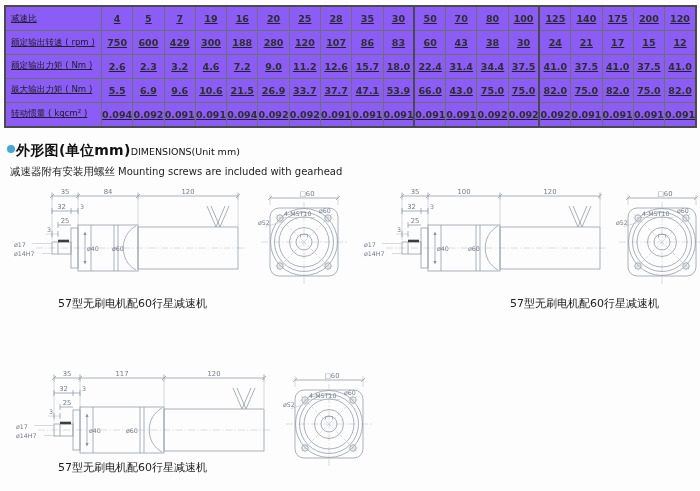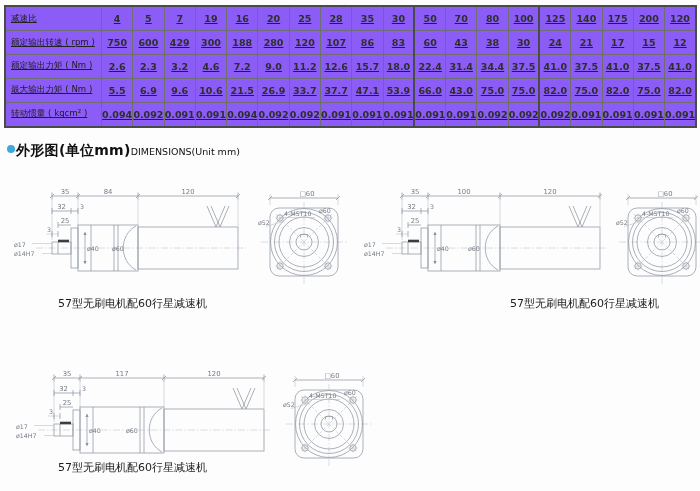--- a/index.html
+++ b/index.html
@@ -157,20 +157,23 @@
           <td>0.091</td>
           <td>0.091</td>
           <td>0.091</td>
         </tr>
       </tbody>
   </table>
 
   <div class="sec-title">
     <span class="bullet" id="sec-bullet" style="background: rgb(63, 168, 220);"></span><span class="sec-zh">外形图(单位mm)</span><span class="sec-en">DIMENSIONS(Unit mm)</span>
   </div>
+  <div class="note">
+    <span class="note-zh">减速器附有安装用螺丝</span><span class="note-en">Mounting screws are included with gearhead</span>
+  </div>
 
   <svg class="dwg" id="side0" style="left:12px;top:186px" width="242" height="115" viewBox="0 0 242 115">
       <line x1="24" y1="62" x2="234" y2="62" class="cl"></line>
       <line x1="40" y1="10" x2="226" y2="10" class="s"></line>
       <line x1="40" y1="6.5" x2="40" y2="13.5" class="s"></line>
       <line x1="38" y1="12" x2="42" y2="8" class="s"></line>
       <line x1="66" y1="6.5" x2="66" y2="13.5" class="s"></line>
       <line x1="64" y1="12" x2="68" y2="8" class="s"></line>
       <line x1="126" y1="6.5" x2="126" y2="13.5" class="s"></line>
       <line x1="124" y1="12" x2="128" y2="8" class="s"></line>

